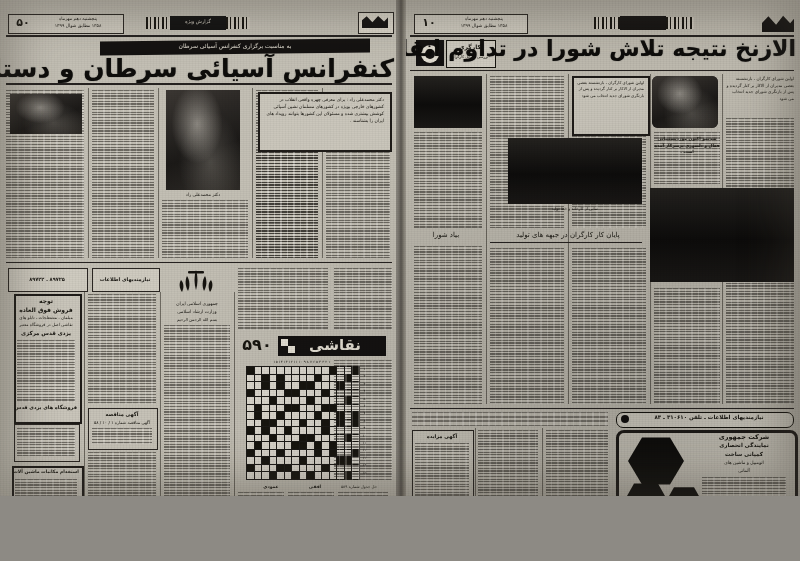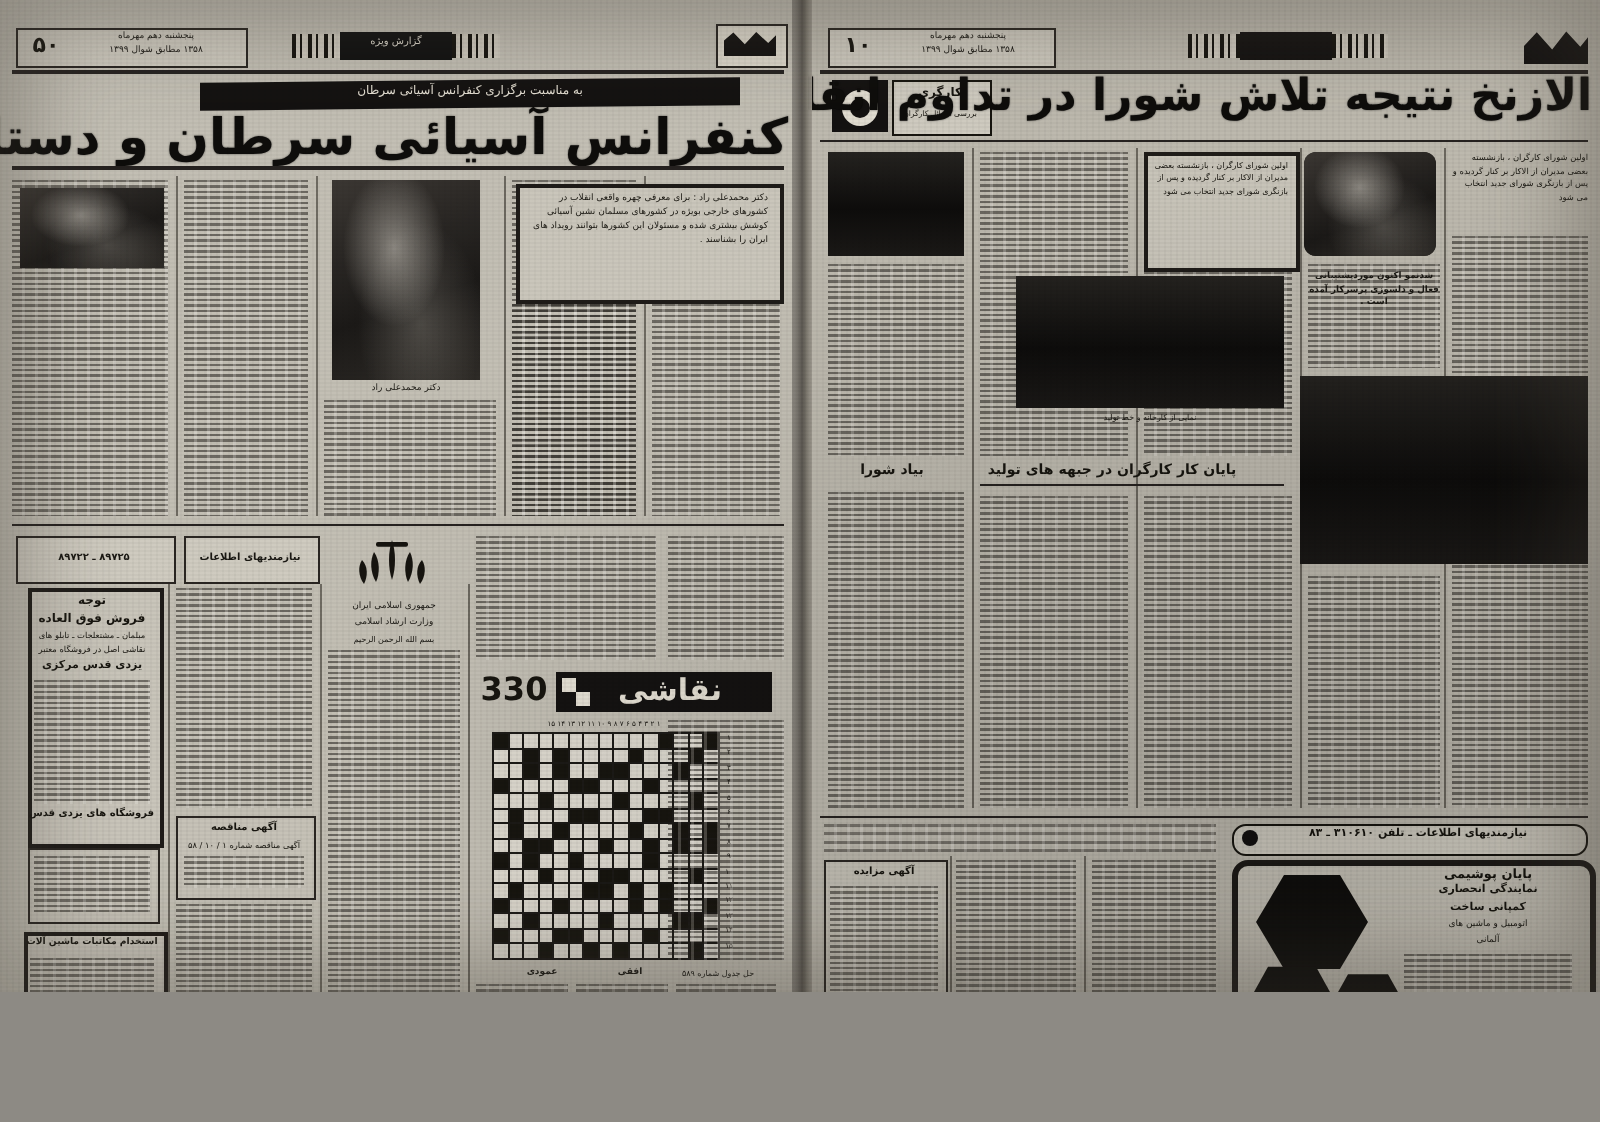--- a/index.html
+++ b/index.html
@@ -223,21 +223,21 @@
     <div class="lines tight" style="position:absolute;left:17px;top:428px;width:58px;height:28px;"></div>
 
     <div class="boxthick" style="left:12px;top:466px;width:68px;height:88px;background:#c9c5ba;"></div>
     <div class="fa" style="position:absolute;left:12px;top:470px;width:68px;font-size:4.6px;font-weight:bold;">استخدام مکاتبات ماشین آلات</div>
     <div class="lines tight" style="position:absolute;left:15px;top:479px;width:62px;height:70px;"></div>
     <div class="blk" style="left:58px;top:512px;width:18px;height:12px;opacity:.85;"></div>
 
     <div class="lines tight" style="position:absolute;left:88px;top:452px;width:68px;height:100px;"></div>
     <div class="lines tight" style="position:absolute;left:164px;top:520px;width:66px;height:32px;"></div>
 
-    <div class="fa" style="position:absolute;left:240px;top:337px;width:34px;font-size:16px;font-weight:bold;">330</div>
+    <div class="fa" style="position:absolute;left:240px;top:337px;width:34px;font-size:16px;font-weight:bold;">۵۹۰</div>
     <div class="blk" style="left:278px;top:336px;width:108px;height:20px;"></div>
     <div class="fa" style="position:absolute;left:290px;top:338px;width:90px;font-size:15px;font-weight:bold;color:#e7e2d6;letter-spacing:2px;">نقاشی</div>
     <div class="blk" style="left:281px;top:339px;width:7px;height:7px;background:#e7e2d6;"></div>
     <div class="blk" style="left:288px;top:346px;width:7px;height:7px;background:#e7e2d6;"></div>
 
     <div class="cwwrap" style="left:240px;top:360px;width:150px;height:120px;">
       <div class="tiny" id="cw-colheads" style="left:6px;top:0px;width:112px;font-size:3.6px;direction:ltr;">۱۵ ۱۴ ۱۳ ۱۲ ۱۱ ۱۰ ۹ ۸ ۷ ۶ ۵ ۴ ۳ ۲ ۱</div>
       <div class="cwgrid" id="cw-grid" style="left:6px;top:6px;width:112px;height:112px;grid-template-columns:repeat(15,1fr);grid-template-rows:repeat(15,1fr);">
           <div class="b"></div>
           <div></div>
@@ -550,38 +550,38 @@
     <div class="photo dark" style="left:10px;top:76px;width:68px;height:52px;">
         <div class="ph dark"></div>
       </div>
     <div class="lines tight" style="position:absolute;left:10px;top:132px;width:68px;height:96px;"></div>
 
     <div class="photo dark" style="left:104px;top:138px;width:134px;height:66px;">
         <div class="ph dark"></div>
       </div>
     <div class="tiny" style="left:104px;top:206px;width:134px;font-size:4px;">نمایی از کارخانه و خط تولید</div>
 
-    <div class="fa" style="position:absolute;left:76px;top:232px;width:152px;font-size:7px;font-weight:bold;">پایان کار کارگران در جبهه های تولید</div>
+    <div class="fa" style="position:absolute;left:88px;top:232px;width:152px;font-size:7px;font-weight:normal;">پایان کار کارگران در جبهه های تولید</div>
     <div class="rule" style="left:86px;top:242px;width:152px;height:1px;"></div>
-    <div class="fa" style="position:absolute;left:4px;top:232px;width:76px;font-size:7px;font-weight:bold;">بیاد شورا</div>
+    <div class="fa" style="position:absolute;left:4px;top:232px;width:76px;font-size:7px;font-weight:normal;">بیاد شورا</div>
     <div class="tiny" style="left:250px;top:136px;width:66px;font-size:4.4px;white-space:normal;line-height:1.5;font-weight:bold;">شدنمو اکنون موردپشتیبانی فعال و دلسوزی پرسرکار آمده است .</div>
 
     <div class="lines tight" style="position:absolute;left:10px;top:246px;width:68px;height:158px;"></div>
     <div class="lines tight" style="position:absolute;left:86px;top:248px;width:74px;height:156px;"></div>
     <div class="lines tight" style="position:absolute;left:168px;top:248px;width:74px;height:156px;"></div>
     <div class="lines tight" style="position:absolute;left:250px;top:288px;width:66px;height:116px;"></div>
 
     <div class="rule" style="left:6px;top:408px;width:384px;height:1px;"></div>
 
     <div class="box" style="left:212px;top:412px;width:176px;height:14px;background:#cfcbc0;border:1.5px solid #17150f;border-radius:7px;"></div>
     <div class="circmark" style="left:217px;top:415px;width:8px;height:8px;"></div>
     <div class="fa" style="position:absolute;left:226px;top:415px;width:158px;font-size:5.5px;font-weight:bold;">نیازمندیهای اطلاعات ـ تلفن ۳۱۰۶۱۰ ـ ۸۳</div>
 
     <div class="boxthick" style="left:212px;top:430px;width:176px;height:118px;background:#c6c2b7;border-radius:8px;border-width:3px;"></div>
-    <div class="fa" style="position:absolute;left:298px;top:434px;width:84px;font-size:6.5px;font-weight:bold;">پایان پوشیمی</div>
+    <div class="fa" style="position:absolute;left:298px;top:434px;width:84px;font-size:6.5px;font-weight:bold;">شرکت جمهوری</div>
     <div class="fa" style="position:absolute;left:298px;top:443px;width:84px;font-size:5.5px;font-weight:bold;">نمایندگی انحصاری</div>
     <div class="fa" style="position:absolute;left:298px;top:452px;width:84px;font-size:5.5px;font-weight:bold;">کمپانی ساخت</div>
     <div class="fa" style="position:absolute;left:298px;top:461px;width:84px;font-size:4.5px;">اتومبیل و ماشین های</div>
     <div class="fa" style="position:absolute;left:298px;top:469px;width:84px;font-size:4.5px;">آلمانی</div>
     <div class="lines tight" style="position:absolute;left:298px;top:477px;width:84px;height:38px;"></div>
 
     <div class="hexgrp" style="left:218px;top:434px;width:78px;height:100px;">
       <div class="hex" style="left:6px;top:2px;width:56px;height:50px;"></div>
       <div class="hex" style="left:0px;top:48px;width:48px;height:46px;"></div>
       <div class="hex" style="left:42px;top:52px;width:40px;height:38px;"></div>

